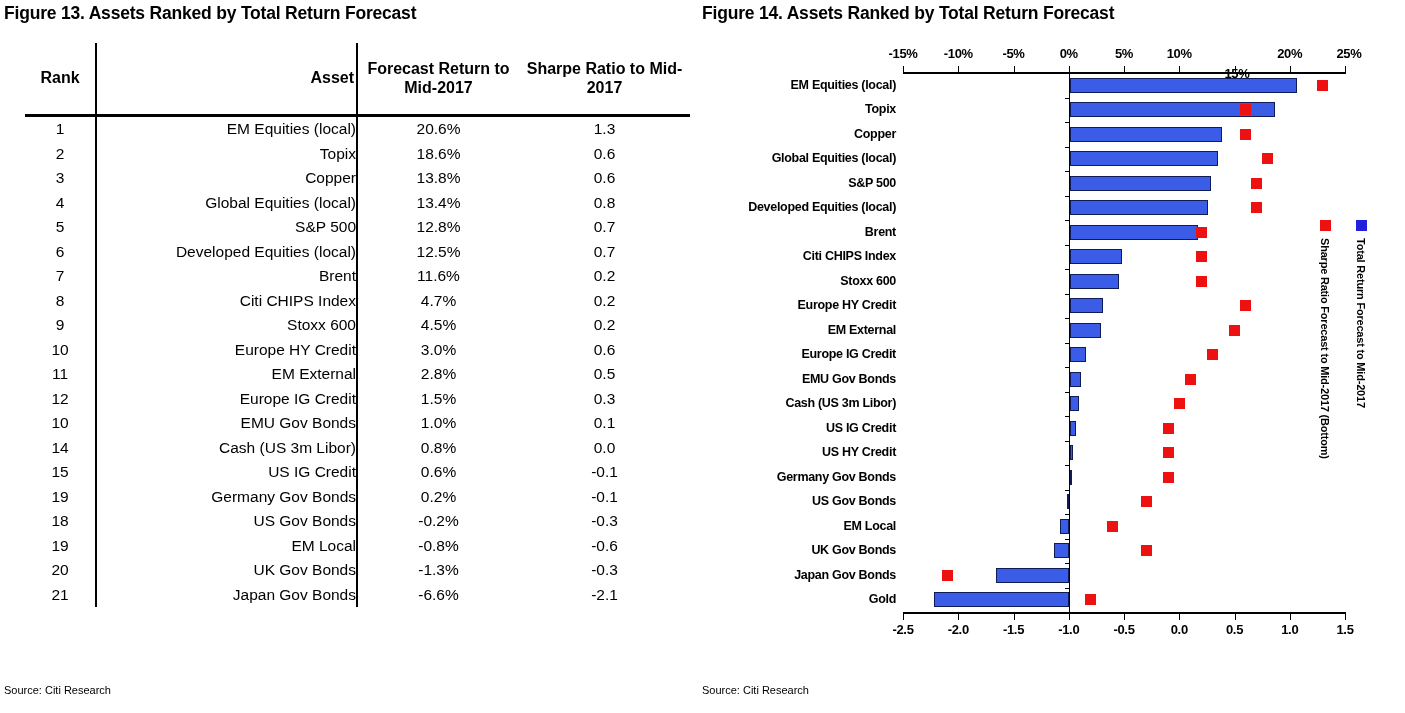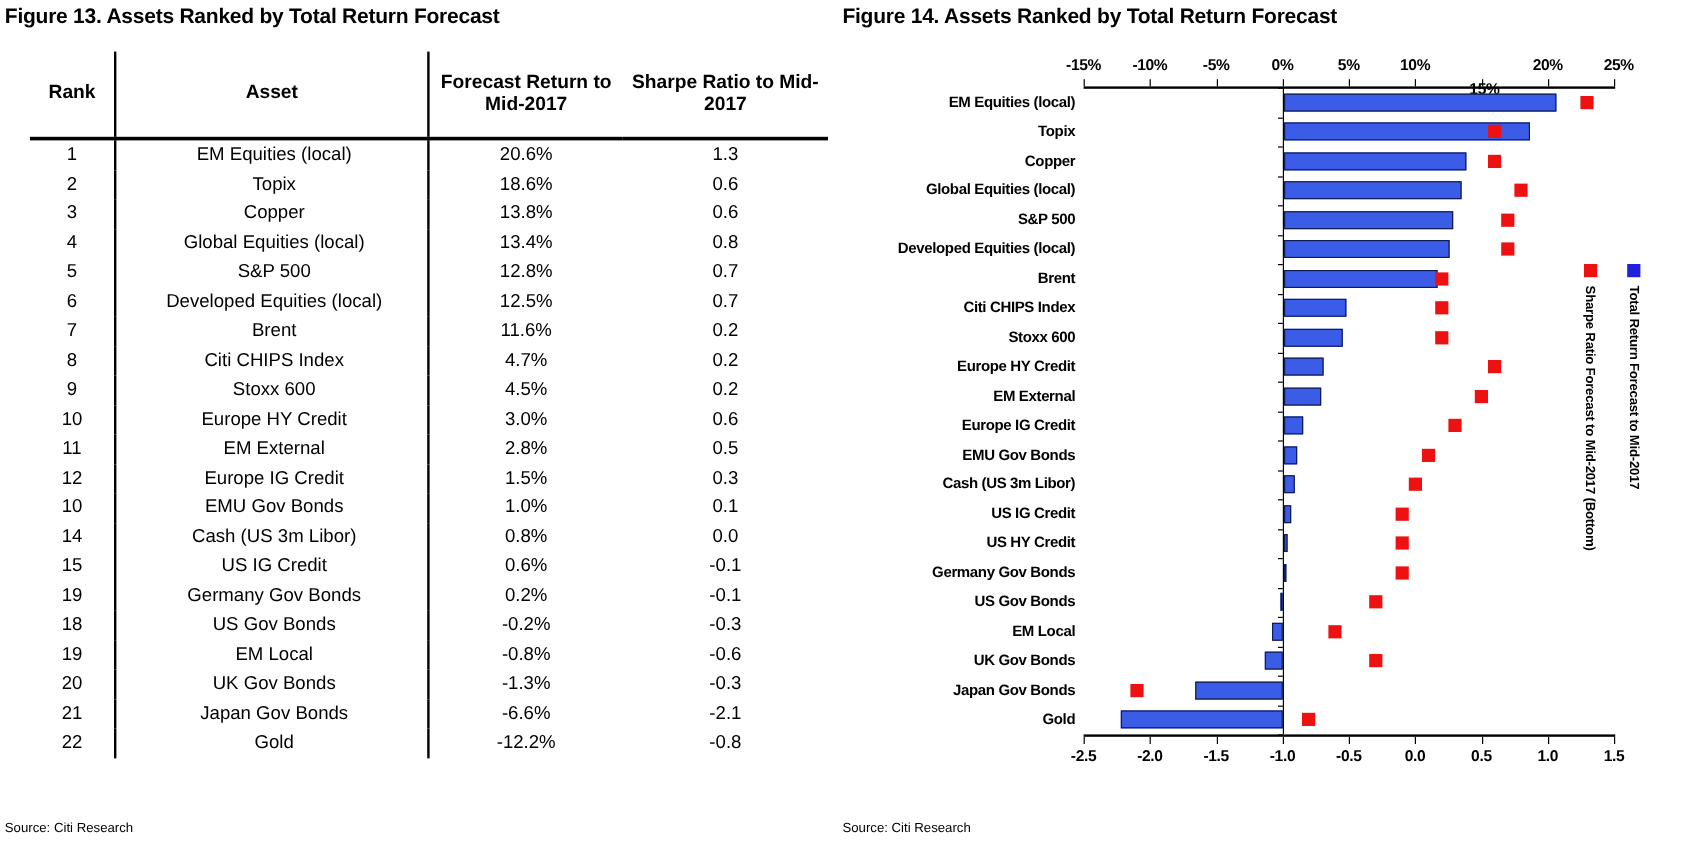--- a/index.html
+++ b/index.html
@@ -22,21 +22,21 @@
   }
   #assets-table th{
     font-size:16px;font-weight:bold;text-align:center;vertical-align:middle;
     height:71px;line-height:1.18;padding:0 2px;
   }
   #assets-table thead tr{border-bottom:3px solid #000;}
   #assets-table td{
     font-size:15.5px;height:24.5px;padding:0;vertical-align:middle;white-space:nowrap;
   }
   #assets-table .c-rank{width:66px;text-align:center;border-right:2px solid #000;}
-  #assets-table .c-asset{width:255px;text-align:center;border-right:2px solid #000;}
+  #assets-table .c-asset{width:255px;text-align:right;border-right:2px solid #000;}
   #assets-table td.c-asset{padding-left:4px;}
   #assets-table .c-ret{width:157px;text-align:center;}
   #assets-table .c-sharpe{width:167px;text-align:center;}
 
   
   #fig14{position:absolute;left:700px;top:0;width:705px;height:713px;}
   #fig14 .fig-title{left:2px;}
   #fig14 .source-line{left:2px;}
   #chart-area{position:absolute;left:0;top:0;width:705px;height:713px;}
   .axis-line{position:absolute;background:#000;}
@@ -189,26 +189,20 @@
             <td class="c-rank">20</td>
             <td class="c-asset">UK Gov Bonds</td>
             <td class="c-ret">-1.3%</td>
             <td class="c-sharpe">-0.3</td>
           </tr>
           <tr>
             <td class="c-rank">21</td>
             <td class="c-asset">Japan Gov Bonds</td>
             <td class="c-ret">-6.6%</td>
             <td class="c-sharpe">-2.1</td>
-          </tr>
-          <tr>
-            <td class="c-rank">22</td>
-            <td class="c-asset">Gold</td>
-            <td class="c-ret">-12.2%</td>
-            <td class="c-sharpe">-0.8</td>
           </tr>
         </tbody>
     </table>
 
     <div class="source-line">Source: Citi Research</div>
   </section>
 
   <section id="fig14">
     <h1 class="fig-title">Figure 14. Assets Ranked by Total Return Forecast</h1>
 

